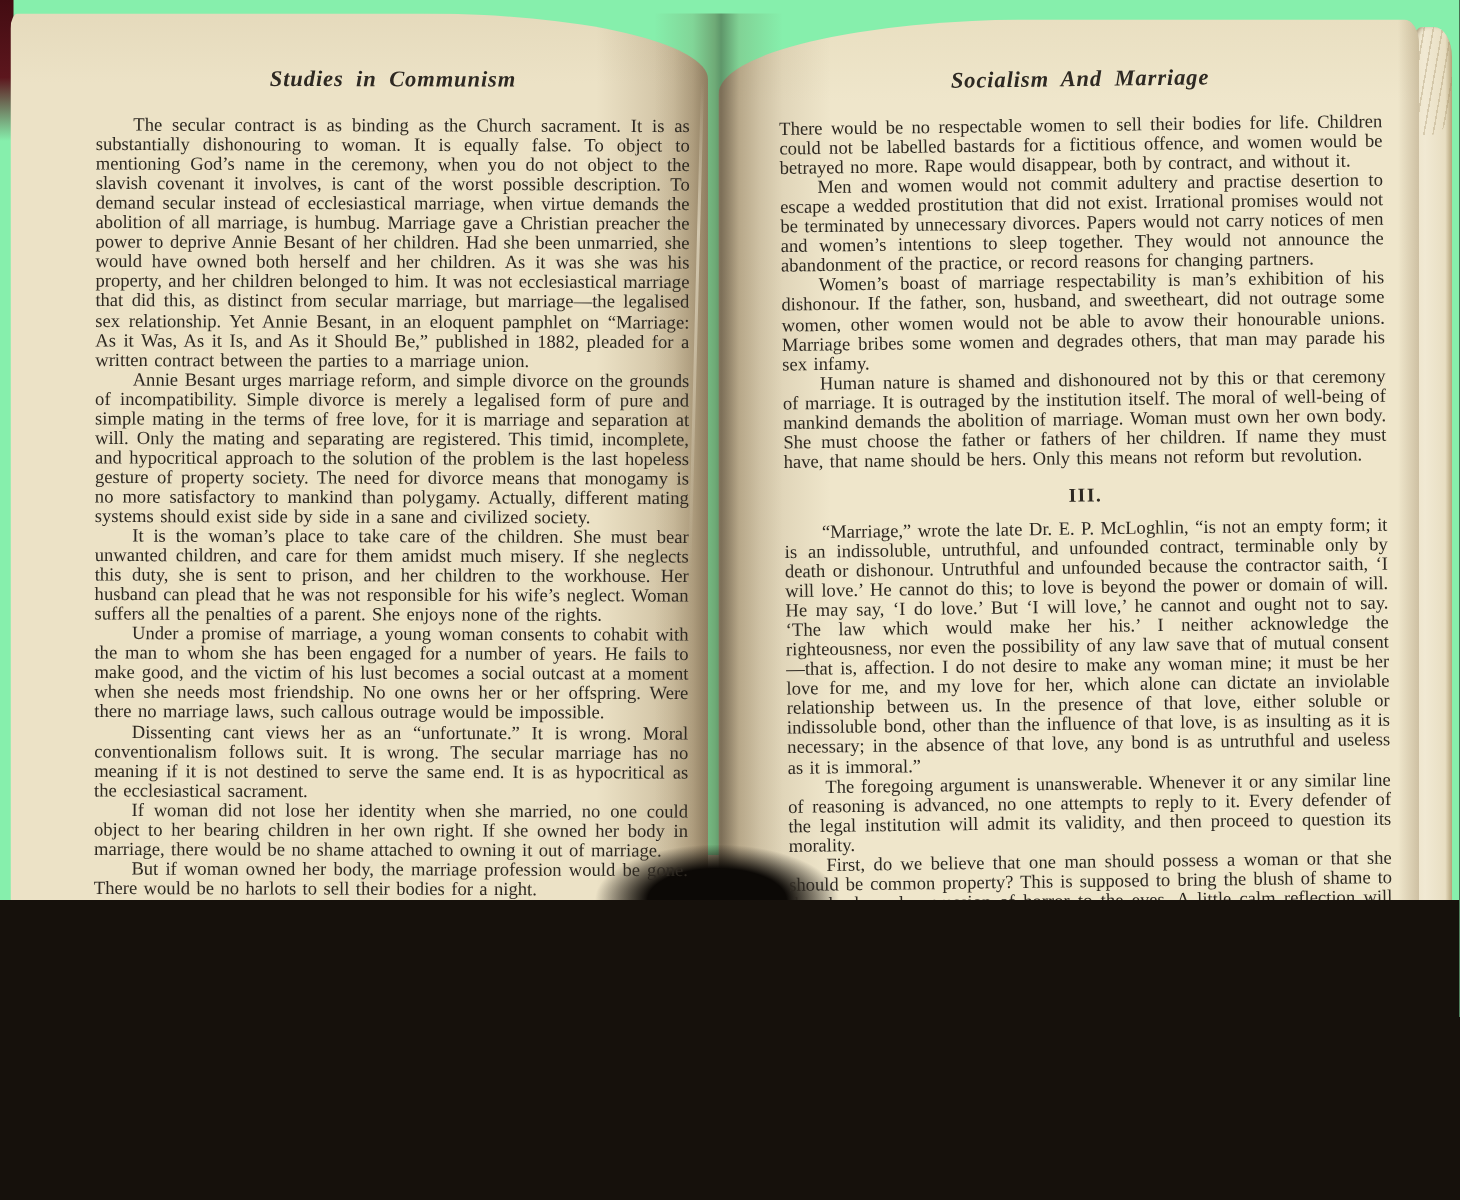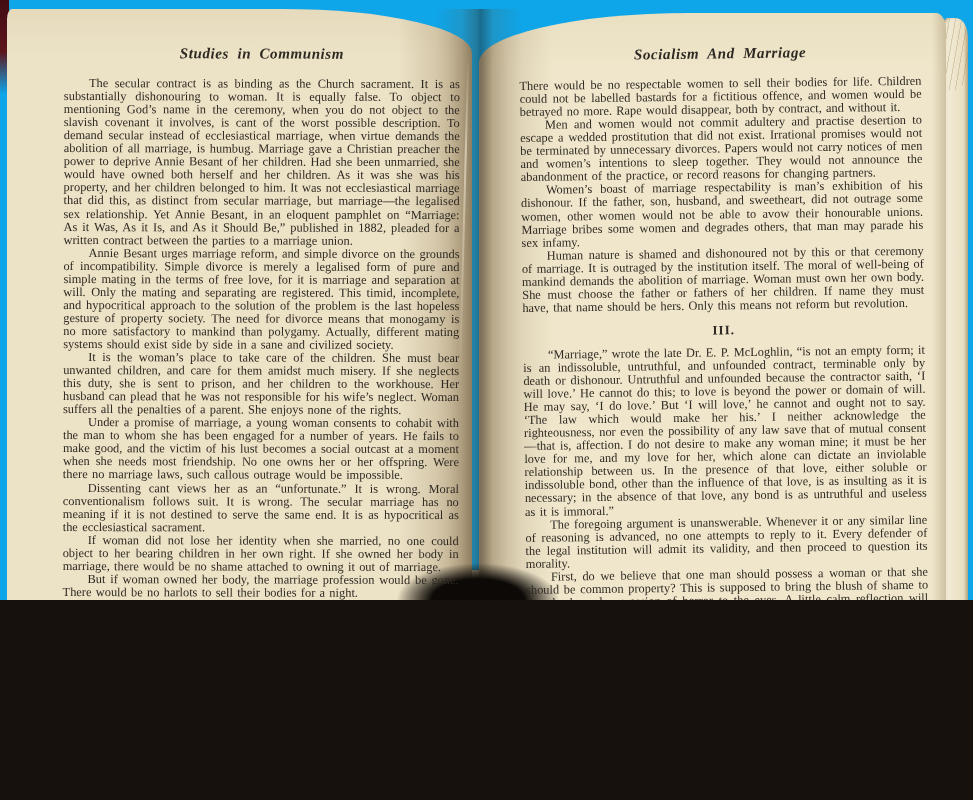--- a/index.html
+++ b/index.html
@@ -1,16 +1,16 @@
 <!DOCTYPE html>
 <html><head>
 <meta charset="utf-8">
 <style>
   html,body{margin:0;padding:0;background:#16110c;}
-  .photo{position:relative;width:973px;height:600px;background:#0ea5e9;overflow:hidden;
+  .photo{position:relative;width:973px;height:600px;background:#86efac;overflow:hidden;
          font-family:"Liberation Serif","DejaVu Serif",serif;}
 
   
   .spine-accent{position:absolute;left:0;top:0;width:9px;height:94px;
     background:linear-gradient(to bottom,#430c12,#5c161d 55%,rgba(92,22,29,0));}
 
   
   .bottom-edge{position:absolute;left:24px;right:18px;bottom:6px;height:24px;background:#e3d8b8;
     border-radius:40% 45% 50% 50% / 10px 12px 26px 26px;}
 

